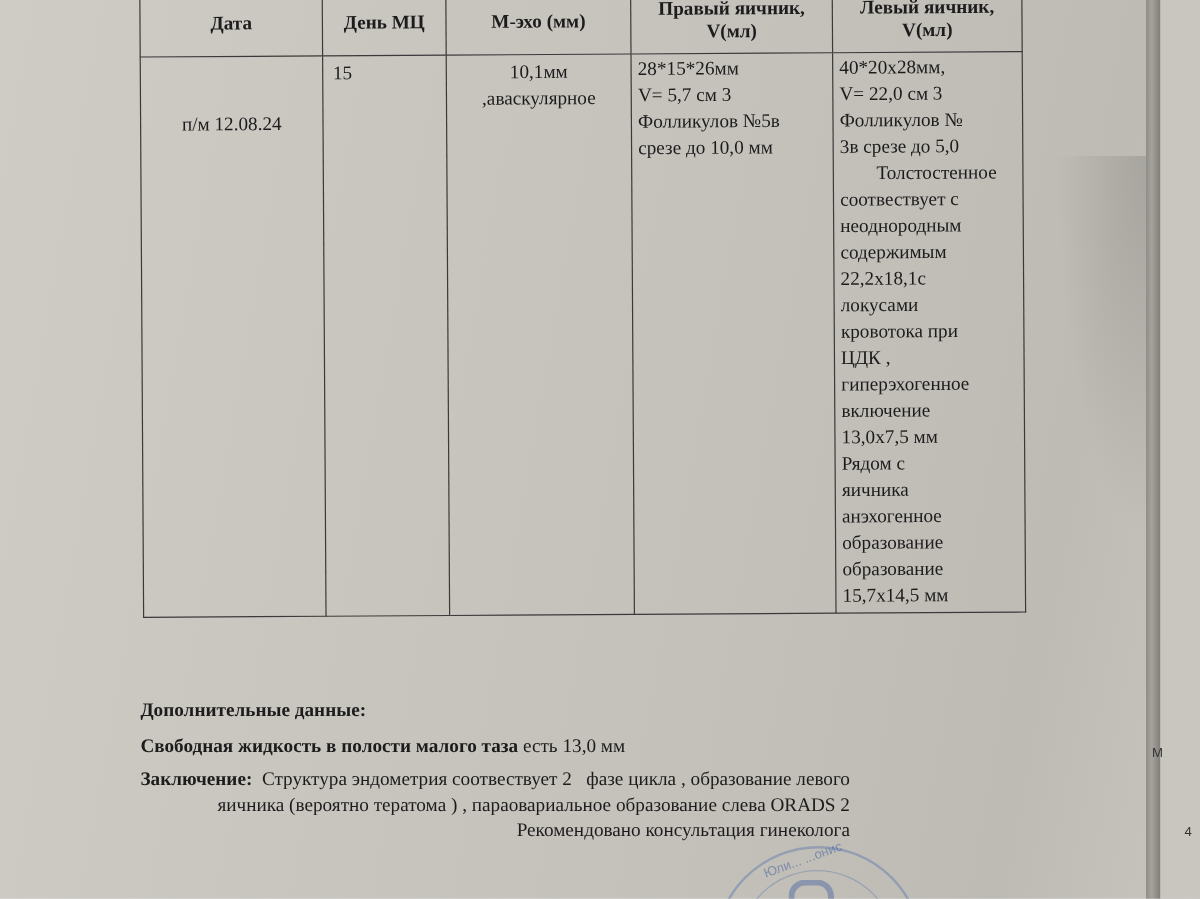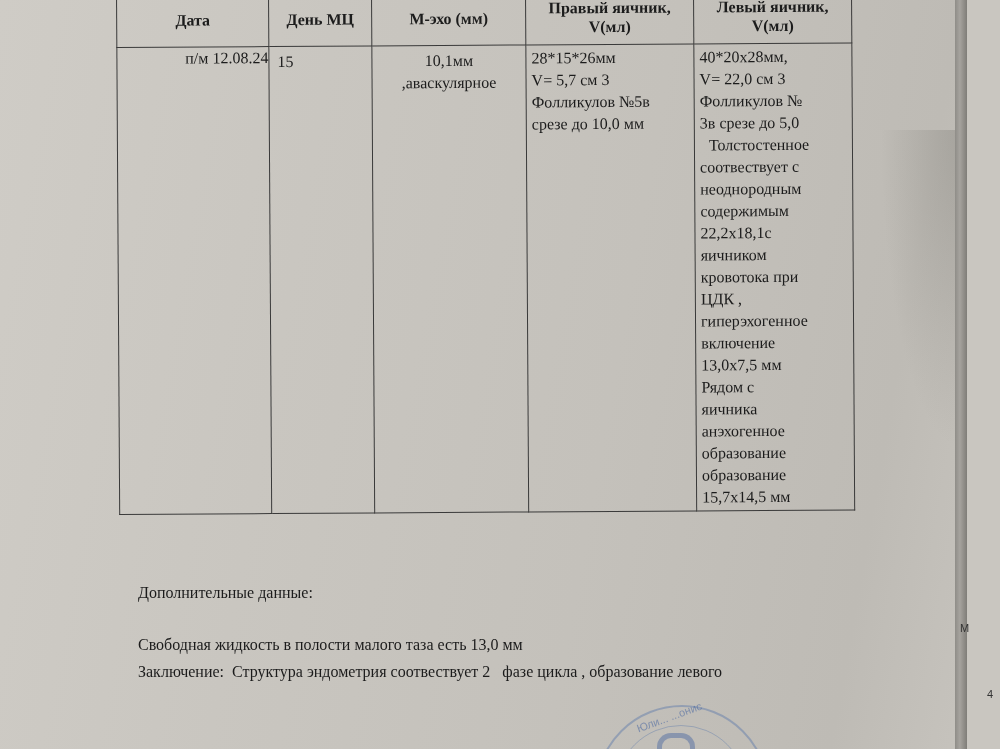--- a/index.html
+++ b/index.html
@@ -39,30 +39,30 @@
       font-weight: bold; font-size: 16px; text-align: center;
       height: 54px; vertical-align: middle; line-height: 19px;
     }
     table.report td { font-size: 16px; line-height: 22px; }
     .col-date { width: 151px; }
     .col-day { width: 102px; }
     .col-mecho { width: 153px; }
     .col-right { width: 167px; }
     .col-left { width: 157px; }
     .cell-date { height: 466px; }
-    .date-text { display: block; text-align: right; }
+    .date-text { display: block; text-align: center; margin-top: 46px; }
     .day-text { display: block; padding-left: 8px; padding-top: 4px; }
     .mecho-text { display: block; text-align: center; padding-top: 4px; }
     .ovary-line { display: block; padding-left: 5px; white-space: nowrap; }
-    .ovary-indent { padding-left: 14px; }
+    .ovary-indent { padding-left: 14px; text-align: center; }
     .ovary-wrap { padding-top: 2px; }
     .section {
       position: absolute; left: 117px; font-size: 16px; white-space: nowrap;
     }
-    .bold { font-weight: normal; margin-left: 21px; }
+    .bold { font-weight: bold; }
     .stamp {
       position: absolute; left: 595px; top: 705px; width: 170px; height: 170px;
       border: 2px solid rgba(90,120,170,0.45); border-radius: 50%;
     }
     .stamp-inner {
       position: absolute; left: 18px; top: 18px; width: 130px; height: 130px;
       border: 1.5px solid rgba(90,120,170,0.4); border-radius: 50%;
     }
     .stamp-text {
       position: absolute; left: 38px; top: 4px; font-family: "Liberation Sans", sans-serif;
@@ -122,46 +122,47 @@
         <div class="ovary-wrap">
           <span class="ovary-line">40*20х28мм,</span>
           <span class="ovary-line">V= 22,0 см 3</span>
           <span class="ovary-line">Фолликулов №</span>
           <span class="ovary-line">3в срезе до 5,0</span>
           <span class="ovary-line ovary-indent">Толстостенное</span>
           <span class="ovary-line">соотвествует с</span>
           <span class="ovary-line">неоднородным</span>
           <span class="ovary-line">содержимым</span>
           <span class="ovary-line">22,2х18,1с</span>
-          <span class="ovary-line">яичником</span>
+          <span class="ovary-line">локусами</span>
           <span class="ovary-line">кровотока при</span>
           <span class="ovary-line">ЦДК ,</span>
           <span class="ovary-line">гиперэхогенное</span>
           <span class="ovary-line">включение</span>
           <span class="ovary-line">13,0х7,5 мм</span>
           <span class="ovary-line">Рядом с</span>
           <span class="ovary-line">яичника</span>
           <span class="ovary-line">анэхогенное</span>
           <span class="ovary-line">образование</span>
           <span class="ovary-line">образование</span>
           <span class="ovary-line">15,7х14,5 мм</span>
         </div>
       </td>
     </tr>
   </tbody>
 </table>
 
 <div class="section bold" style="top:584px;">Дополнительные данные:</div>
 
-<div class="section" style="top:636px;">
+<div class="section" style="top:614px;">
   <span class="bold">Свободная жидкость в полости малого таза</span><span> есть 13,0 мм</span>
 </div>
 
-<div class="section" style="top:661px; line-height:21.5px;text-align:right;">
+<div class="section" style="top:639px; line-height:21.5px;text-align:right;">
   <span class="bold">Заключение:</span><span style="white-space:pre">  Структура эндометрия соотвествует 2   фазе цикла , образование левого</span><br>
-  <br>
+  <span>яичника (вероятно тератома ) , параовариальное образование слева ORADS 2</span><br>
+  <span>Рекомендовано консультация гинеколога</span>
 </div>
 
 <div class="stamp">
   <div class="stamp-inner"></div>
   <span class="stamp-text">Юли... ...онис</span>
   <div class="stamp-glyph"></div>
 </div>
 
 </body></html>

